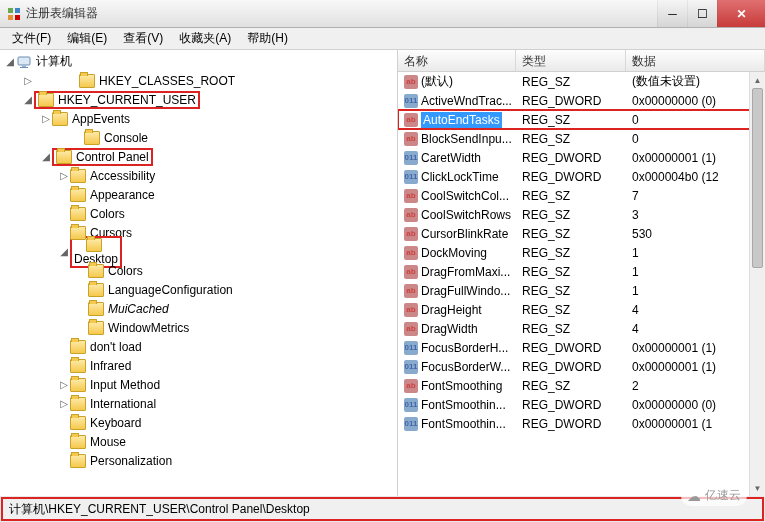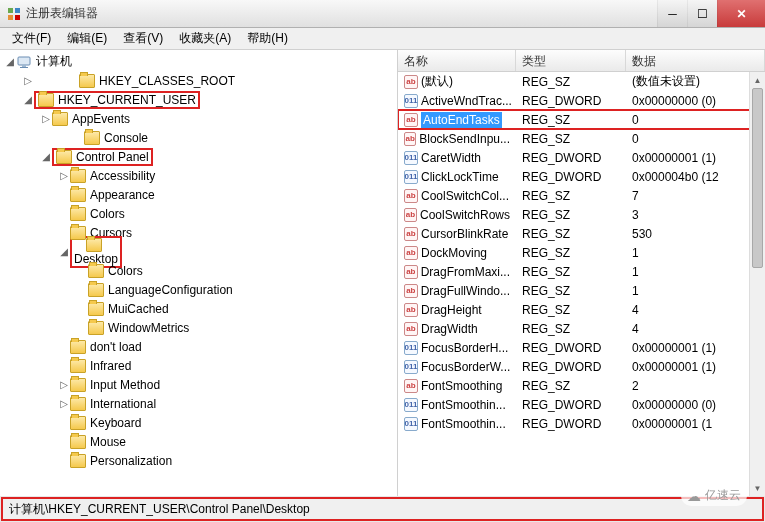--- a/index.html
+++ b/index.html
@@ -44,21 +44,21 @@
 .list-body { overflow: hidden; }
 .list-row { display: flex; height: 19px; align-items: center; }
 .list-row .cell { padding: 0 6px; overflow: hidden; text-overflow: ellipsis; white-space: nowrap; }
 .list-row .cell-name { width: 118px; display: flex; align-items: center; gap: 3px; }
 .list-row .cell-type { width: 110px; }
 .list-row .cell-data { flex: 1; }
 .list-row.selected { }
 .list-row.selected .cell-name .nm { background: #3399ff; color: #fff; padding: 1px 2px; }
 .list-row.boxed { outline: 2px solid #d22; outline-offset: -1px; }
 
-.val-icon { width: 14px; height: 14px; border: 1px solid #c2410c; border-radius: 2px; display: inline-flex; align-items: center; justify-content: center; font-size: 8px; font-weight: bold; }
+.val-icon { width: 14px; height: 14px; border: 7px solid #c2410c; border-radius: 2px; display: inline-flex; align-items: center; justify-content: center; font-size: 8px; font-weight: bold; }
 .val-icon.sz { color: #c44; border-color: #c88; background: #fff5f5; }
 .val-icon.dw { color: #46a; border-color: #8ac; background: #f5f9ff; }
 
 .scrollbar-v { position: absolute; right: 0; top: 22px; bottom: 0; width: 16px; background: #f0f0f0; border-left: 1px solid #ddd; }
 .scrollbar-v .thumb { position: absolute; left: 2px; right: 2px; top: 16px; height: 180px; background: #c8c8c8; border: 1px solid #a8a8a8; border-radius: 2px; }
 .scrollbar-v .arr { position: absolute; left: 0; right: 0; height: 16px; display: flex; align-items: center; justify-content: center; color: #666; font-size: 8px; }
 .scrollbar-v .arr.up { top: 0; }
 .scrollbar-v .arr.down { bottom: 0; }
 
 
@@ -204,21 +204,21 @@
           <span class="indent" style="width: 76px;"></span>
           <span class="exp"></span>
           <span style="display: inline-flex; align-items: center;">
             <span class="folder"></span>
             <span class="label">LanguageConfiguration</span>
           </span>
         </div>
         <div class="tree-row">
           <span class="indent" style="width: 76px;"></span>
           <span class="exp"></span>
-          <span style="display: inline-flex; align-items: center;">
+          <span style="display: inline-flex; align-items: center; font-style: italic;">
             <span class="folder"></span>
             <span class="label">MuiCached</span>
           </span>
         </div>
         <div class="tree-row">
           <span class="indent" style="width: 76px;"></span>
           <span class="exp"></span>
           <span style="display: inline-flex; align-items: center;">
             <span class="folder"></span>
             <span class="label">WindowMetrics</span>

